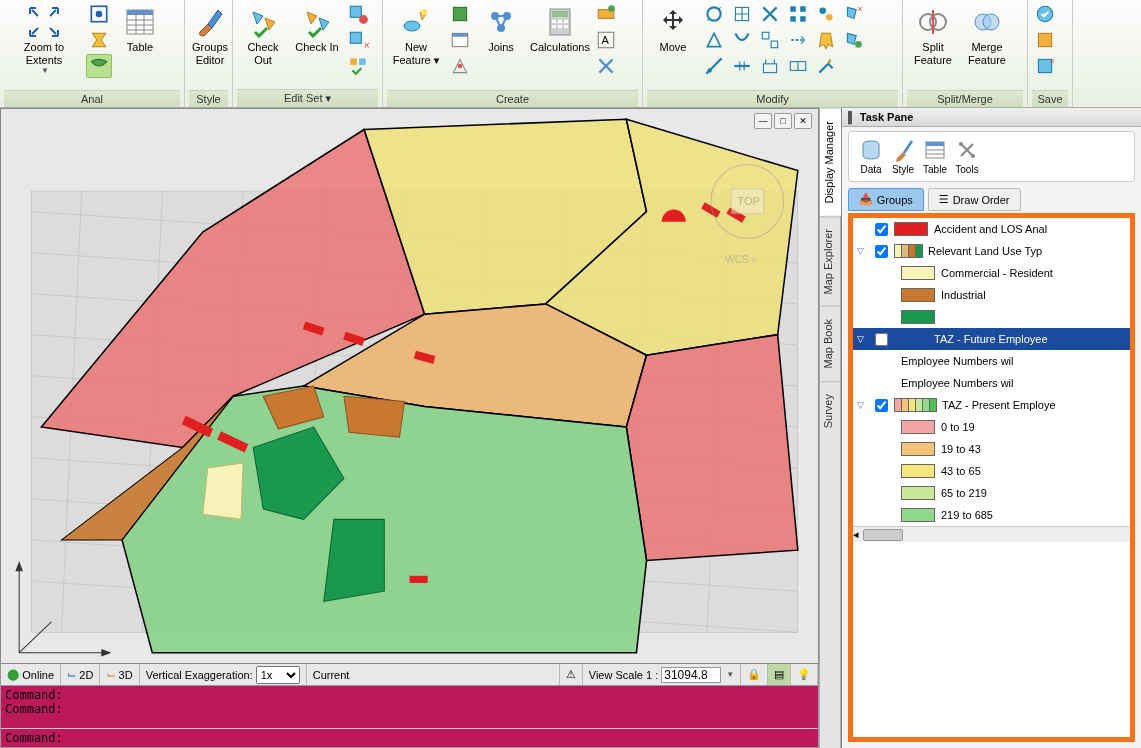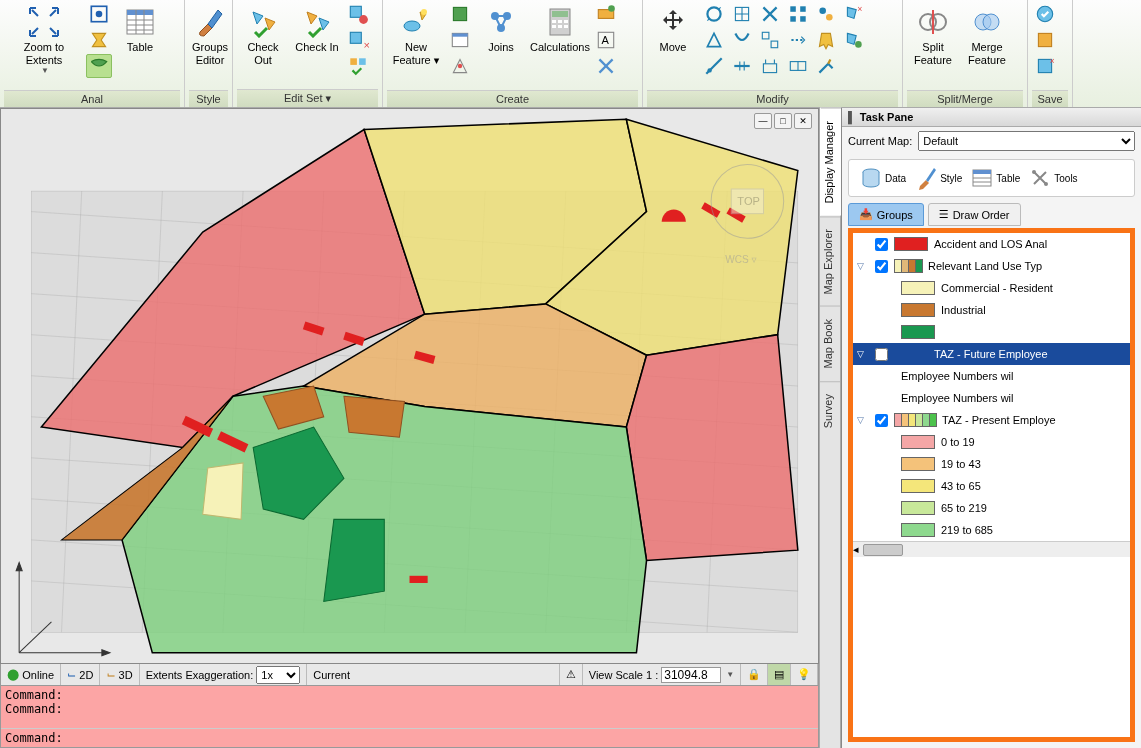--- a/index.html
+++ b/index.html
@@ -23,36 +23,36 @@
   .map-viewport { flex: 1; position: relative; background: #e8e8e8; border: 1px solid #888; overflow: hidden; }
   .map-viewport svg { width: 100%; height: 100%; }
   .window-ctrls { position: absolute; top: 4px; right: 6px; display: flex; gap: 2px; }
   .wctrl { width: 18px; height: 16px; border: 1px solid #999; background: #f4f4f4; font-size: 9px; display:flex; align-items:center; justify-content:center; cursor:pointer; border-radius:2px; }
 
   .map-status { display: flex; align-items: center; height: 22px; background: #e8e8e8; border: 1px solid #999; border-top:none; font-size: 11px; }
   .status-item { display:flex; align-items:center; height:100%; padding: 0 6px; border-right: 1px solid #bbb; gap:3px; }
   .status-item.btn { cursor:pointer; }
   .status-item input { width: 60px; height: 16px; font-size: 12px; border:1px solid #999; padding:0 2px; }
 
-  .cmd-area { height: 62px; background:#fca5a5; border:1px solid #999; border-top:none; display:flex; flex-direction:column; }
+  .cmd-area { height: 62px; background:#be185d; border:1px solid #999; border-top:none; display:flex; flex-direction:column; }
   .cmd-scroll { flex:1; overflow:auto; padding:2px 4px; font-family: Consolas, monospace; font-size:12px; }
   .cmd-input-row { border-top:1px solid #ccc; padding:2px 4px; font-family: Consolas, monospace; font-size:12px; }
 
   
   .vtabs { width: 22px; background:#e4e4e4; border-left:1px solid #aaa; border-right:1px solid #aaa; display:flex; flex-direction:column; }
   .vtab { writing-mode: vertical-rl; transform: rotate(180deg); padding: 12px 2px; font-size:11px; text-align:center; border-bottom:1px solid #bbb; cursor:pointer; color:#333; }
   .vtab.active { background:#fff; color:#000; font-weight:500; border-right:1px solid #fff; margin-right:-1px; }
 
   
   .task-pane { width: 300px; background:#f4f4f4; display:flex; flex-direction:column; border-left:1px solid #888; }
   .tp-title { background: linear-gradient(#f0f0f0,#d8d8d8); border-bottom:1px solid #aaa; padding:3px 6px; font-weight:bold; font-size:11px; display:flex; align-items:center; gap:4px; }
   .tp-row { display:flex; align-items:center; padding:4px 6px; gap:6px; }
   .tp-row select { flex:1; height:20px; font-size:11px; }
   .tp-toolbar { display:flex; gap:8px; padding:6px 10px; border:1px solid #ccc; margin:4px 6px; background:#fff; border-radius:3px; }
-  .tp-tool { display:flex; flex-direction:row; align-items:center; font-size:10px; cursor:pointer; gap:2px; }
+  .tp-tool { display:flex; flex-direction:column; align-items:center; font-size:10px; cursor:pointer; gap:2px; }
   .tp-tool .ic { width:24px; height:24px; display:flex; align-items:center; justify-content:center; }
   .tp-tabs { display:flex; padding: 2px 6px; gap:4px; }
   .tp-tab { padding:4px 10px; border:1px solid #bbb; background:#f0f0f0; border-radius:3px 3px 0 0; cursor:pointer; display:flex; align-items:center; gap:4px; font-size:11px; }
   .tp-tab.active { background:#9cc8f0; border-color:#5a9ad8; }
 
   .layer-tree { flex:1; overflow:auto; border:5px solid #f97316; margin:0 6px 6px; background:#fff; position:relative; }
   .layer-row { display:flex; align-items:center; min-height:22px; padding:2px 4px; gap:6px; white-space:nowrap; font-size:11px; }
   .layer-row.selected { background:#1a4b9c; color:#fff; }
   .layer-row .exp { width:12px; font-size:9px; color:#5577aa; cursor:pointer; }
   .layer-row input[type=checkbox] { margin:0; }
@@ -527,21 +527,21 @@
         </div>
       <div class="status-item btn">
           <span style="color:#2060b0">⌙</span>
           <span>2D</span>
         </div>
       <div class="status-item btn">
           <span style="color:#c08020">⌙</span>
           <span>3D</span>
         </div>
       <div class="status-item">
-        <span>Extents Exaggeration:</span>
+        <span>Vertical Exaggeration:</span>
         <select style="width:44px;height:18px;font-size:11px"><option>1x</option></select>
       </div>
       <div class="status-item btn" style="flex:1">
           <span>Current</span>
         </div>
       <div class="status-item">⚠</div>
       <div class="status-item">
         <span>View Scale 1 :</span>
         <input value="31094.8" style="">
         <span class="dd">▼</span>
@@ -565,24 +565,20 @@
     <div class="vtab">Map Explorer</div>
     <div class="vtab">Map Book</div>
     <div class="vtab">Survey</div>
   </div>
 
   <div class="task-pane">
     <div class="tp-title">
         <span style="color:#555">▌</span>
         <span>Task Pane</span>
       </div>
-    <div class="tp-row">
-      <span>Current Map:</span>
-      <select><option>Default</option></select>
-    </div>
     <div class="tp-toolbar">
       <div class="tp-tool">
           <span class="ic">
             <svg class="ico" viewBox="0 0 24 24">
               <ellipse cx="12" cy="6" rx="8" ry="3" fill="#b8d8f0" stroke="#5090c0"></ellipse>
               <path d="M4 6v12a8 3 0 0 0 16 0V6" fill="#b8d8f0" stroke="#5090c0"></path>
             </svg>
           </span>
           <span>Data</span>
         </div>

